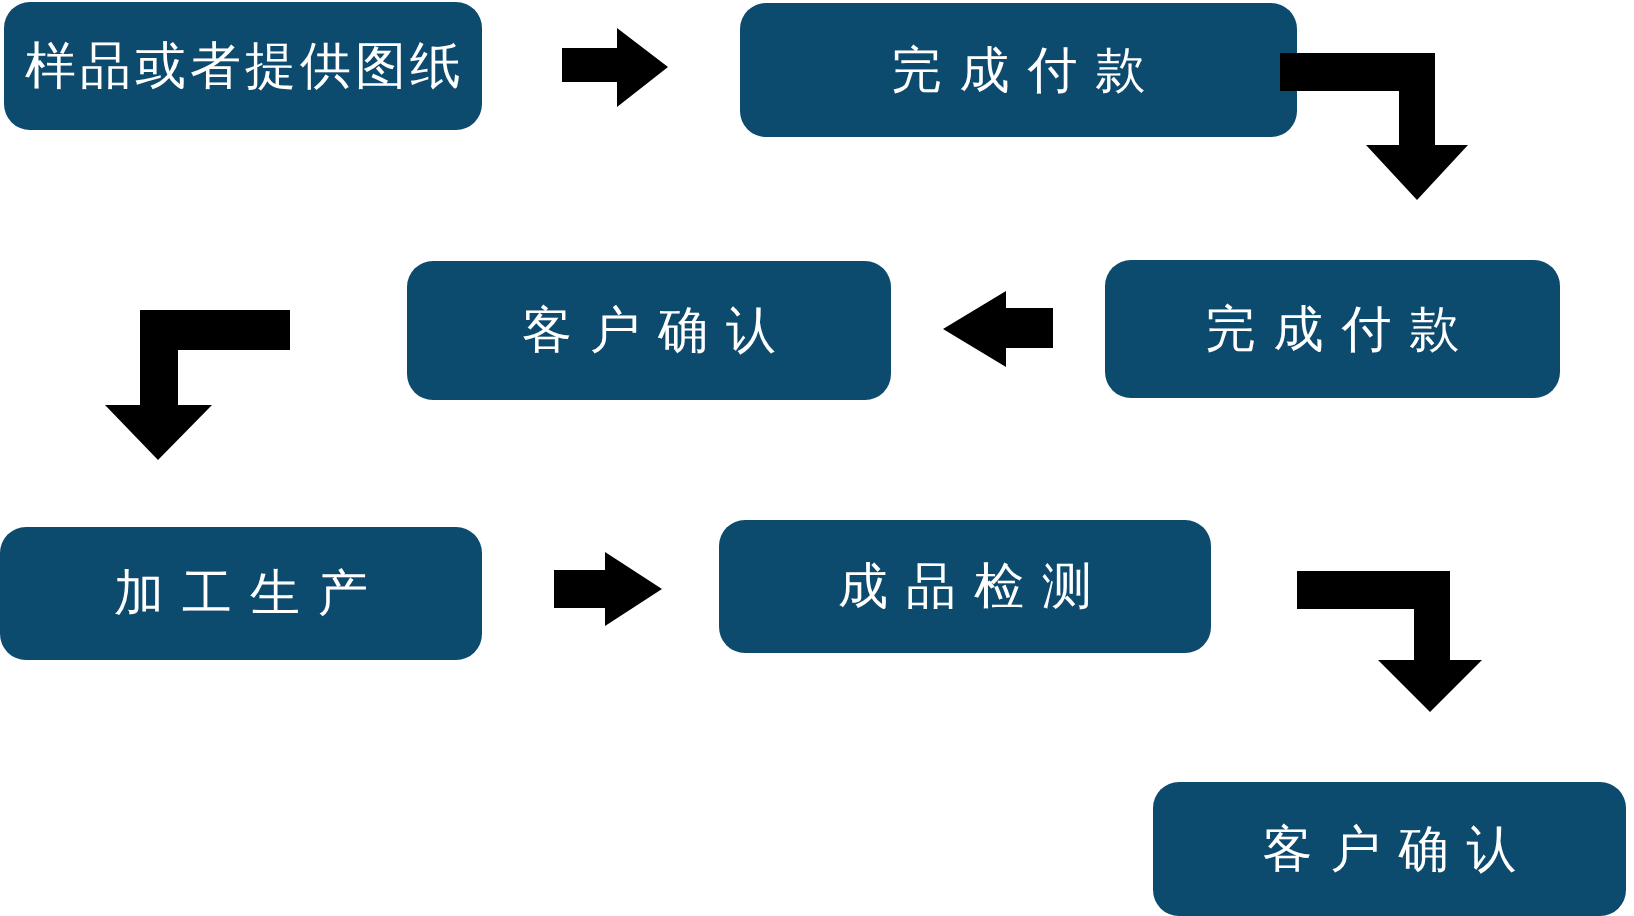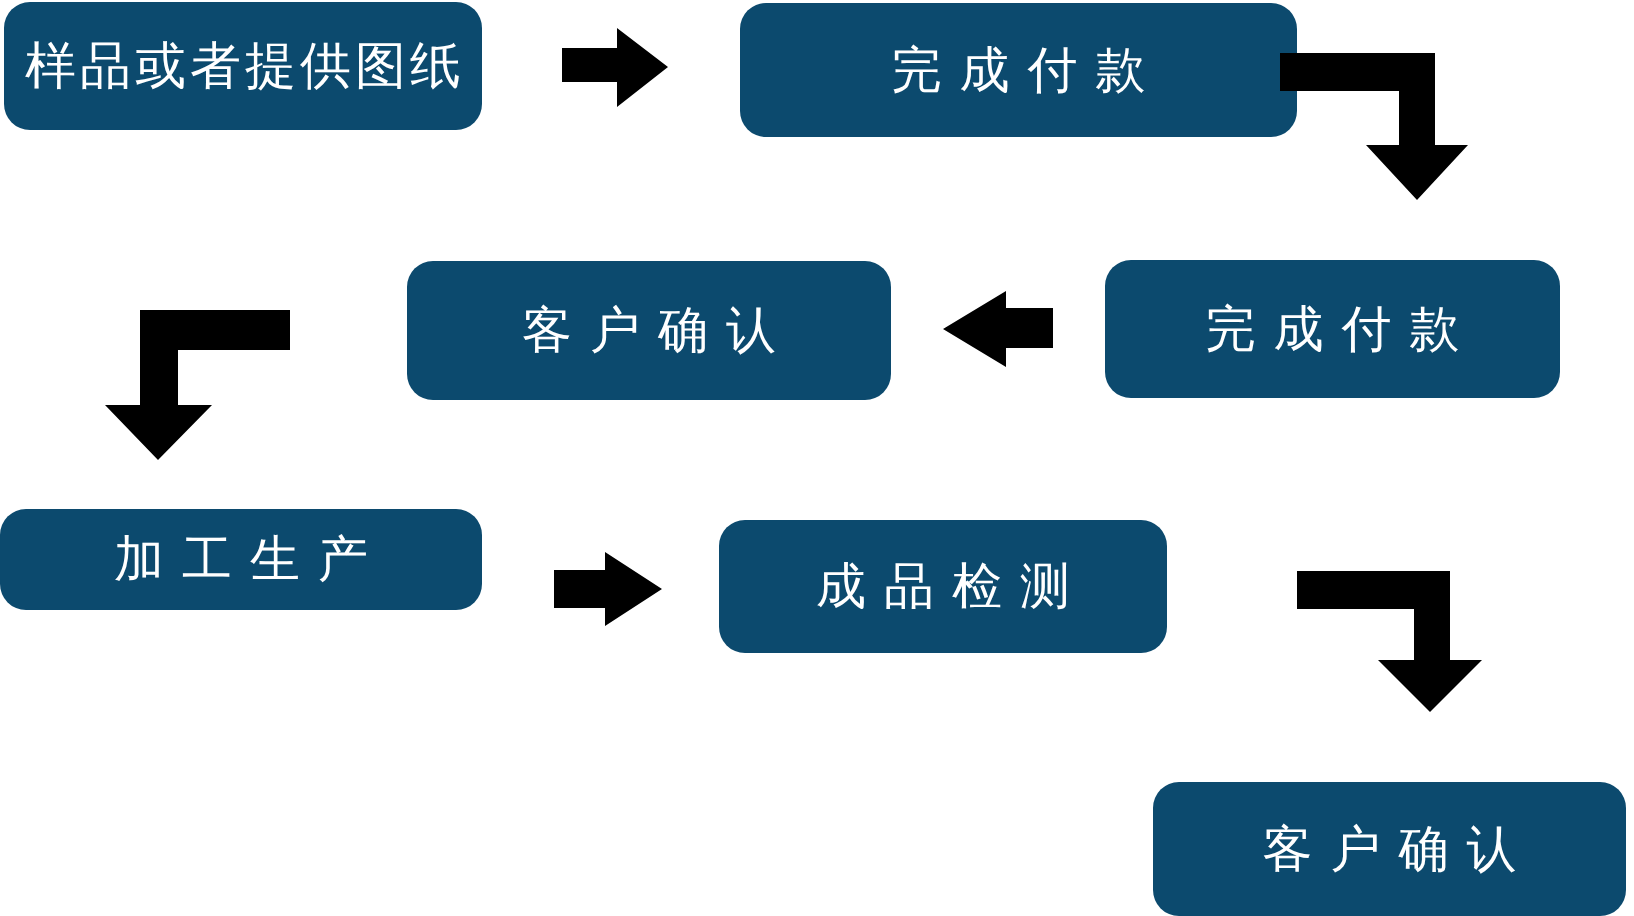--- a/index.html
+++ b/index.html
@@ -42,22 +42,22 @@
   }
   .arrow polygon {
     fill: #000000;
     stroke: none;
   }
   
   #node-1 { left: 4px;    top: 2px;   width: 478px; height: 128px; }
   #node-2 { left: 740px;  top: 3px;   width: 557px; height: 134px; }
   #node-3 { left: 1105px; top: 260px; width: 455px; height: 138px; }
   #node-4 { left: 407px;  top: 261px; width: 484px; height: 139px; }
-  #node-5 { left: 0px;    top: 509px; width: 482px; height: 101px; }
-  #node-6 { left: 719px;  top: 520px; width: 448px; height: 133px; }
+  #node-5 { left: 0px;    top: 527px; width: 482px; height: 133px; }
+  #node-6 { left: 719px;  top: 520px; width: 492px; height: 133px; }
   #node-7 { left: 1153px; top: 782px; width: 473px; height: 134px; }
   
   #arrow-1 { left: 562px;  top: 28px;  }
   #arrow-2 { left: 1280px; top: 53px;  }
   #arrow-3 { left: 943px;  top: 291px; }
   #arrow-4 { left: 105px;  top: 310px; }
   #arrow-5 { left: 554px;  top: 552px; }
   #arrow-6 { left: 1297px; top: 571px; }
 </style>
 </head>

